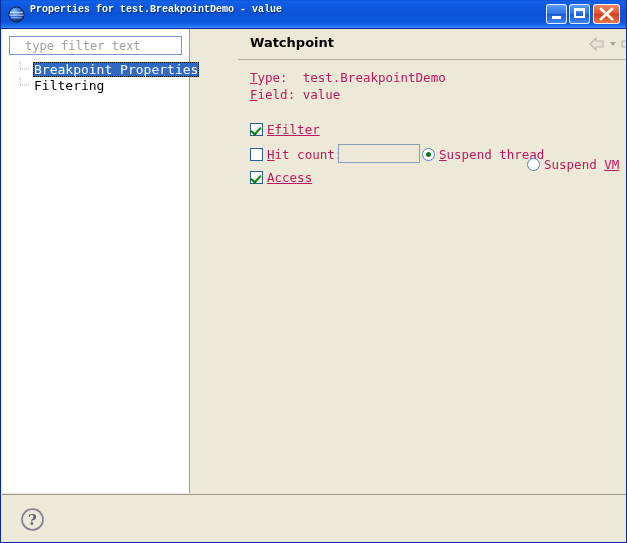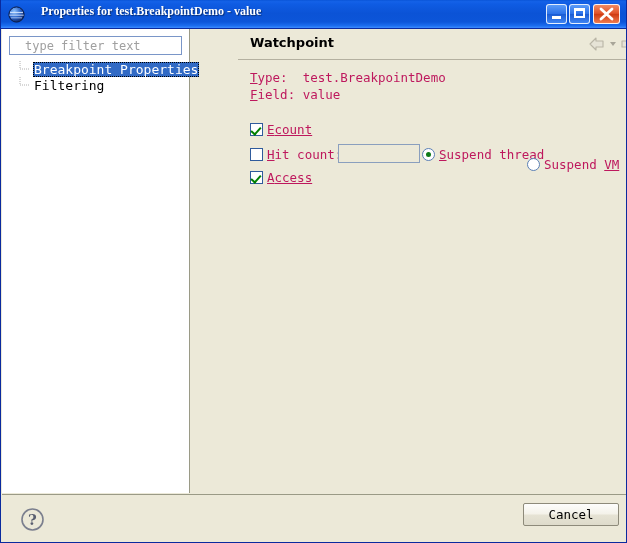--- a/index.html
+++ b/index.html
@@ -40,23 +40,23 @@
     box-sizing: border-box;
     border-bottom: 1px solid #0a2a9e;
   }
   .titlebar-icon {
     position: absolute;
     left: 7px; top: 6px;
     width: 17px; height: 17px;
   }
   .titlebar-text {
     position: absolute;
-    left: 40px; top: 4px;
-    font-family: Liberation Serif, serif;
-    font-size: 12px;
+    left: 29px; top: 4px;
+    font-family: Liberation Mono, monospace;
+    font-size: 10px;
     font-weight: bold;
     color: #ffffff;
     letter-spacing: 0px;
     white-space: nowrap;
     text-shadow: 1px 1px 1px rgba(0,0,0,0.45);
   }
   .win-btn {
     position: absolute;
     top: 4px;
     width: 21px; height: 20px;
@@ -408,21 +408,21 @@
 
       <div class="fld-row" style="left:12px; top:41px;">
         <span class="mn">T</span><span>ype:</span>&nbsp;&nbsp;<span>test.BreakpointDemo</span>
       </div>
 
       <div class="fld-row" style="left:12px; top:58px;">
         <span class="mn">F</span><span>ield:</span>&nbsp;<span>value</span>
       </div>
 
       <div class="fld-row" style="left:12px; top:93px;">
-        <span class="chk checked"></span><span class="chk-label"><span class="mn">E</span><span class="mn">count</span></span>
+        <span class="chk checked"></span><span class="chk-label"><span class="mn">E</span><span class="mn">filter</span></span>
       </div>
 
       <div class="fld-row" style="left:12px; top:118px;">
         <span class="chk"></span><span class="chk-label"><span class="mn">H</span><span>it count:</span></span>
       </div>
 
       <input class="hit-input" style="left: 100px; top: 115px;" type="text" disabled="" placeholder="">
 
       <div class="fld-row" style="left:184px; top:118px;">
         <span class="radio on"></span><span class="chk-label"><span class="mn">S</span><span>uspend thread</span></span>
@@ -439,17 +439,16 @@
 
     </div>
 
     <div class="bottom-bar">
       <span class="help-icon">
         <svg width="25" height="25" viewBox="0 0 25 25">
           <circle cx="12.5" cy="12.5" r="10.5" fill="#ece9d8" stroke="#7b7f8e" stroke-width="1.6"></circle>
           <text x="12.5" y="18" text-anchor="middle" font-family="DejaVu Serif, serif" font-size="15" font-weight="bold" fill="#5a5f70">?</text>
         </svg>
       </span>
-      <div class="dlg-btn" id="cancel-button">Cancel</div>
     </div>
 
   </div>
 </div>
 
 </body></html>

